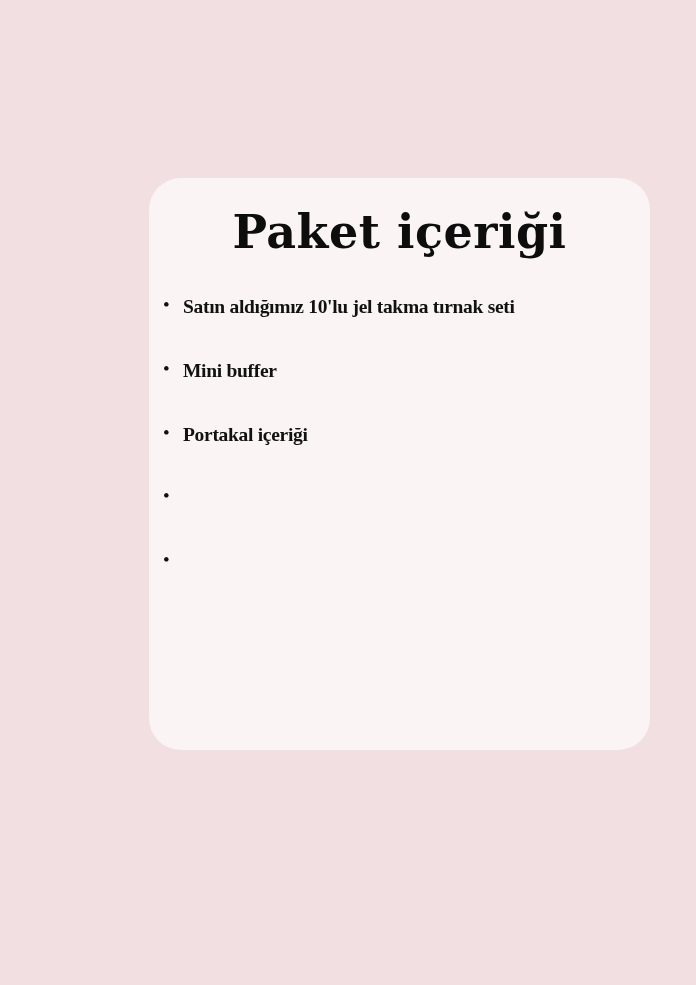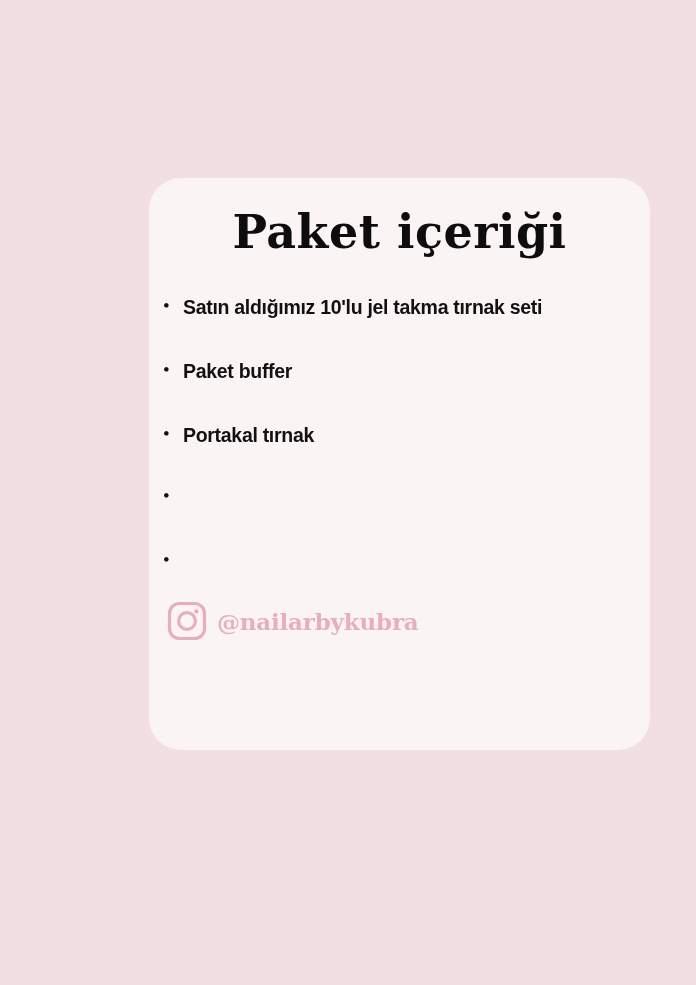--- a/index.html
+++ b/index.html
@@ -72,21 +72,21 @@
     flex: 0 0 20px;
     font-size: 19px;
     line-height: 1;
     color: #111111;
     text-align: left;
     position: relative;
     top: -2px;
   }
 
   .item-text {
-    font-family: Liberation Sans, sans-serif;
+    font-family: Liberation Serif, serif;
     font-weight: bold;
     font-size: 19.5px;
     letter-spacing: -0.3px;
     color: #111111;
     white-space: nowrap;
   }
 
   .handle-row {
     position: absolute;
     left: 17px;
@@ -121,39 +121,29 @@
 
     <div class="card-title">Paket içeriği</div>
 
     <ul class="items">
       <li class="item">
         <span class="bullet">•</span>
         <span class="item-text">Satın aldığımız 10'lu jel takma  tırnak seti</span>
       </li>
       <li class="item">
         <span class="bullet">•</span>
-        <span class="item-text">Paket buffer</span>
+        <span class="item-text">Mini buffer</span>
       </li>
       <li class="item">
         <span class="bullet">•</span>
-        <span class="item-text">Portakal tırnak</span>
+        <span class="item-text">Portakal içeriği</span>
       </li>
       <li class="item">
         <span class="bullet">•</span>
       </li>
       <li class="item">
         <span class="bullet">•</span>
       </li>
     </ul>
 
-    <div class="handle-row">
-      <span class="ig-icon">
-        <svg width="42" height="42" viewBox="0 0 42 42" aria-hidden="true">
-          <rect x="3.5" y="3.5" width="35" height="35" rx="10" ry="10" fill="none" stroke="#e8aebd" stroke-width="3.2"></rect>
-          <circle cx="21" cy="21" r="8.4" fill="none" stroke="#e8aebd" stroke-width="3.2"></circle>
-          <circle cx="30.4" cy="11.4" r="2.1" fill="#e8aebd"></circle>
-        </svg>
-      </span>
-      <span class="handle-text">@nailarbykubra</span>
-    </div>
 
   </div>
 </div>
 
 </body></html>

